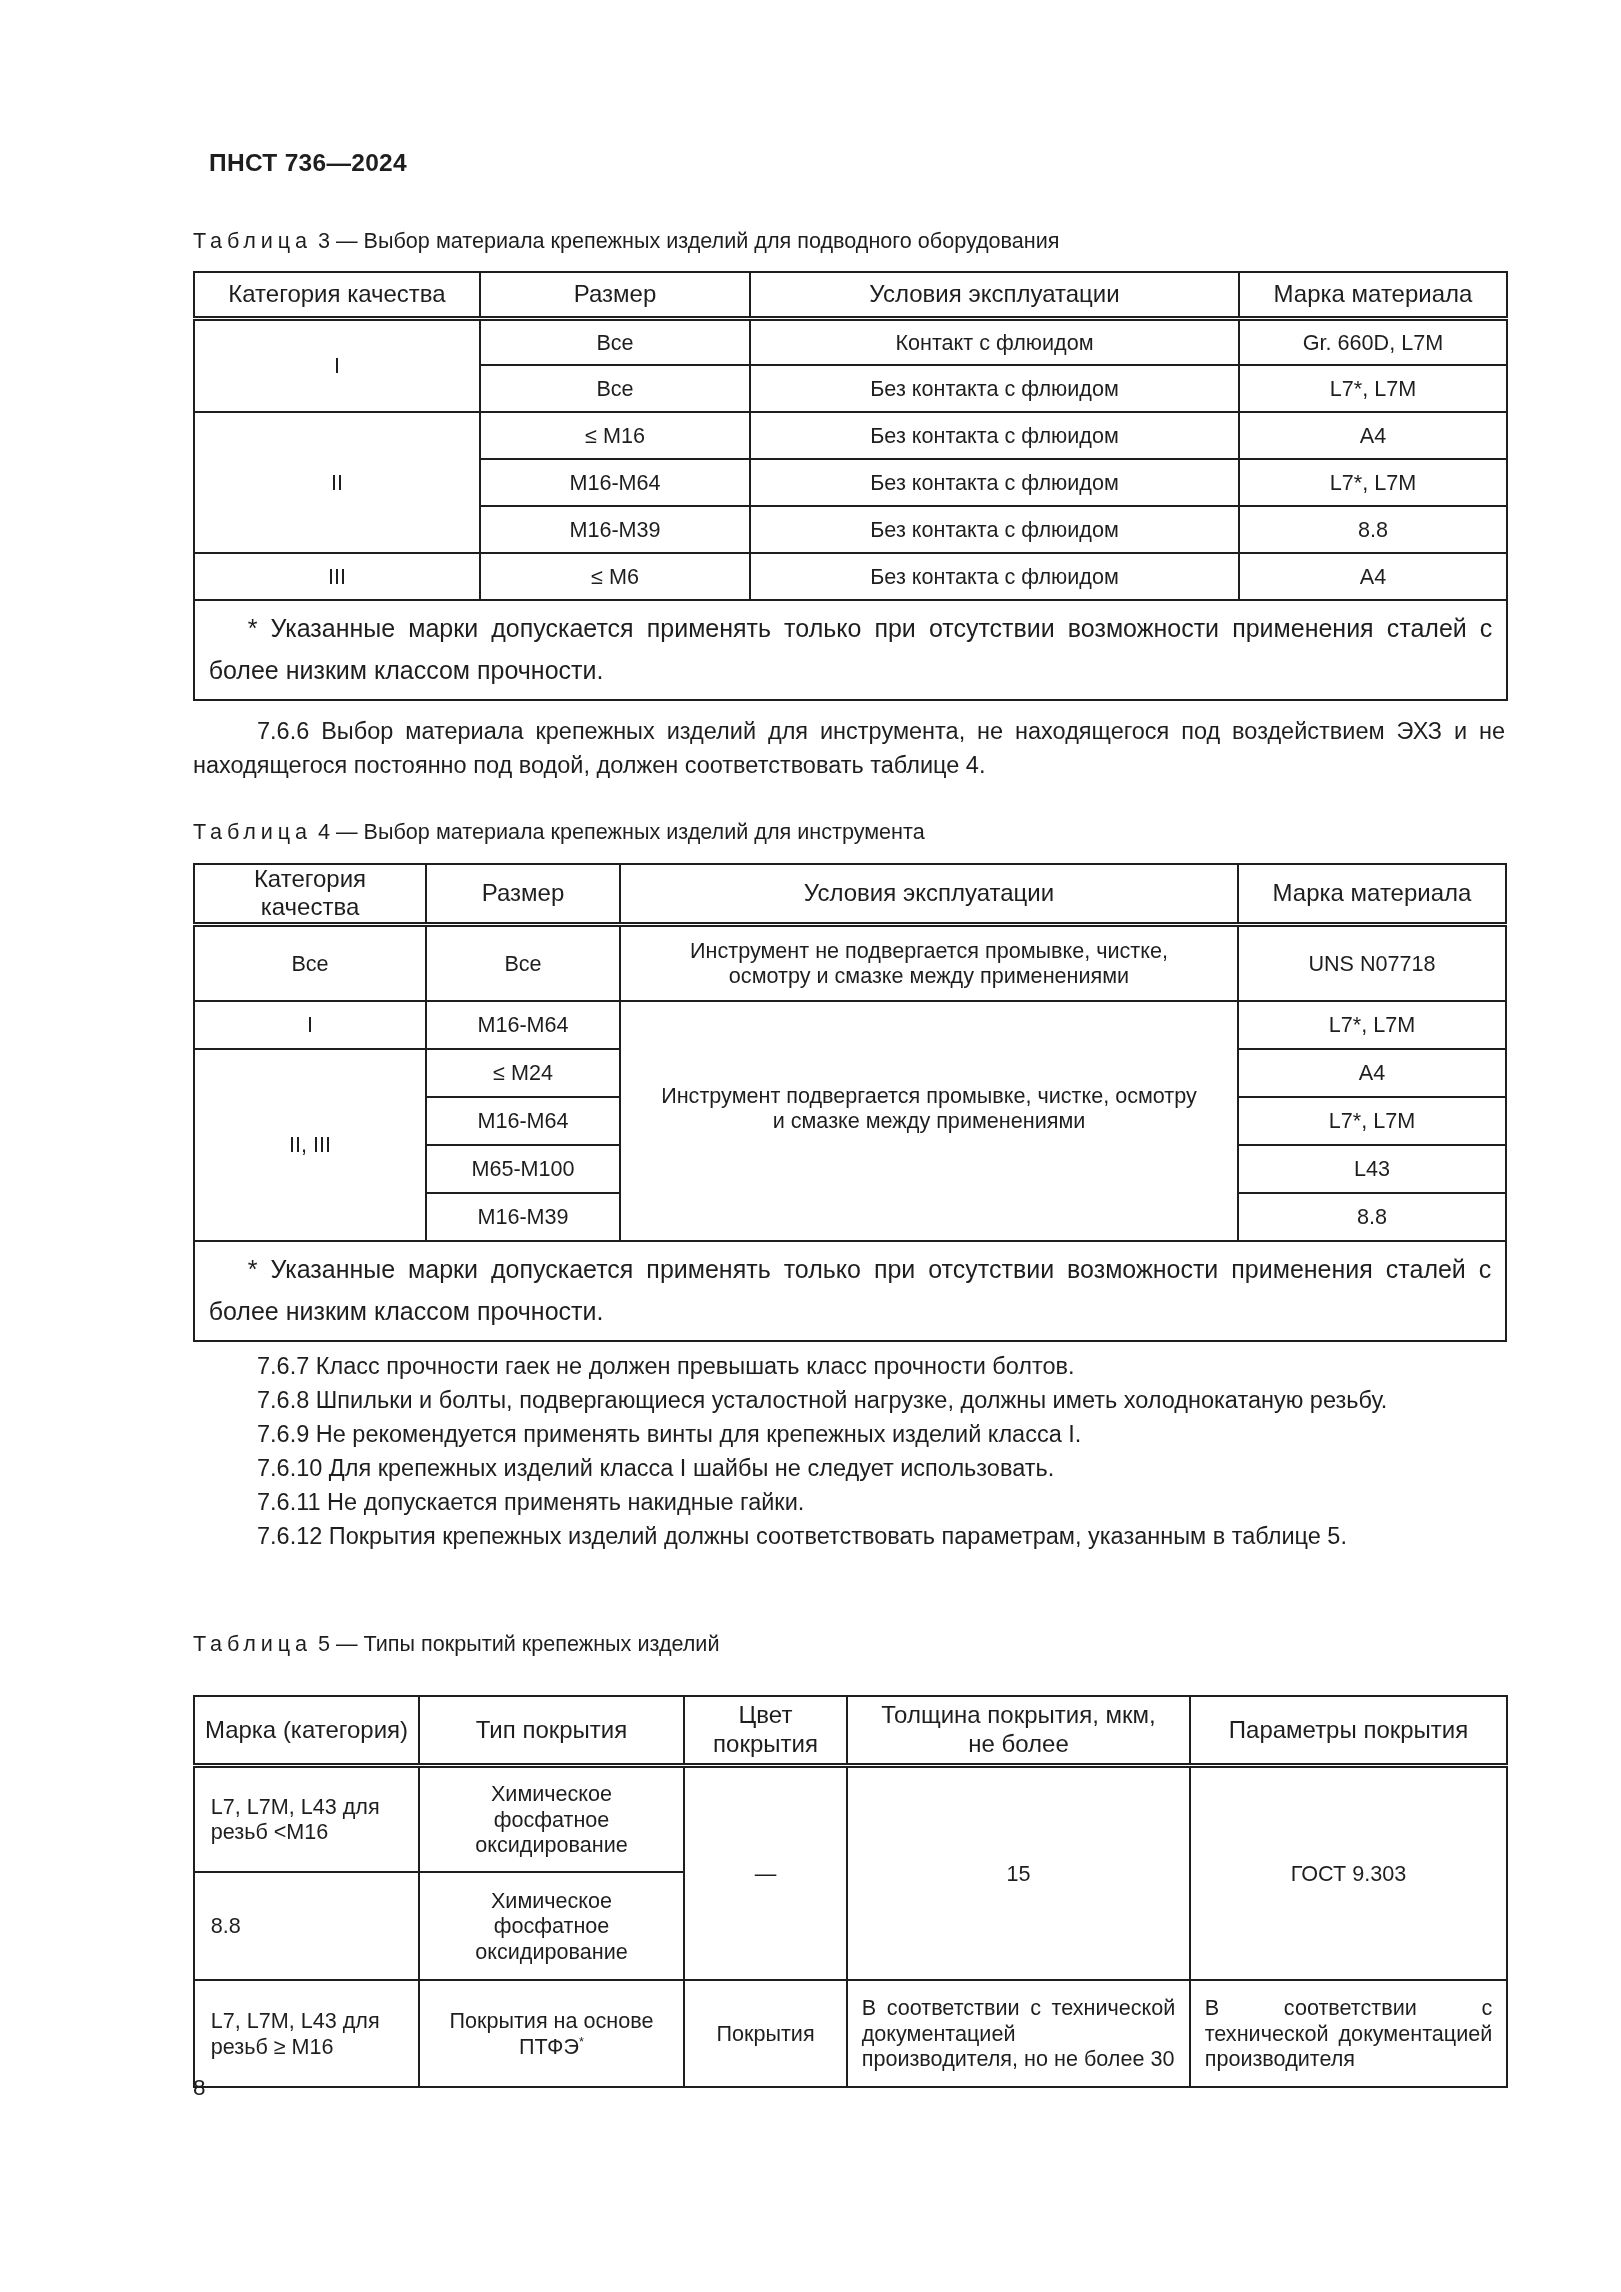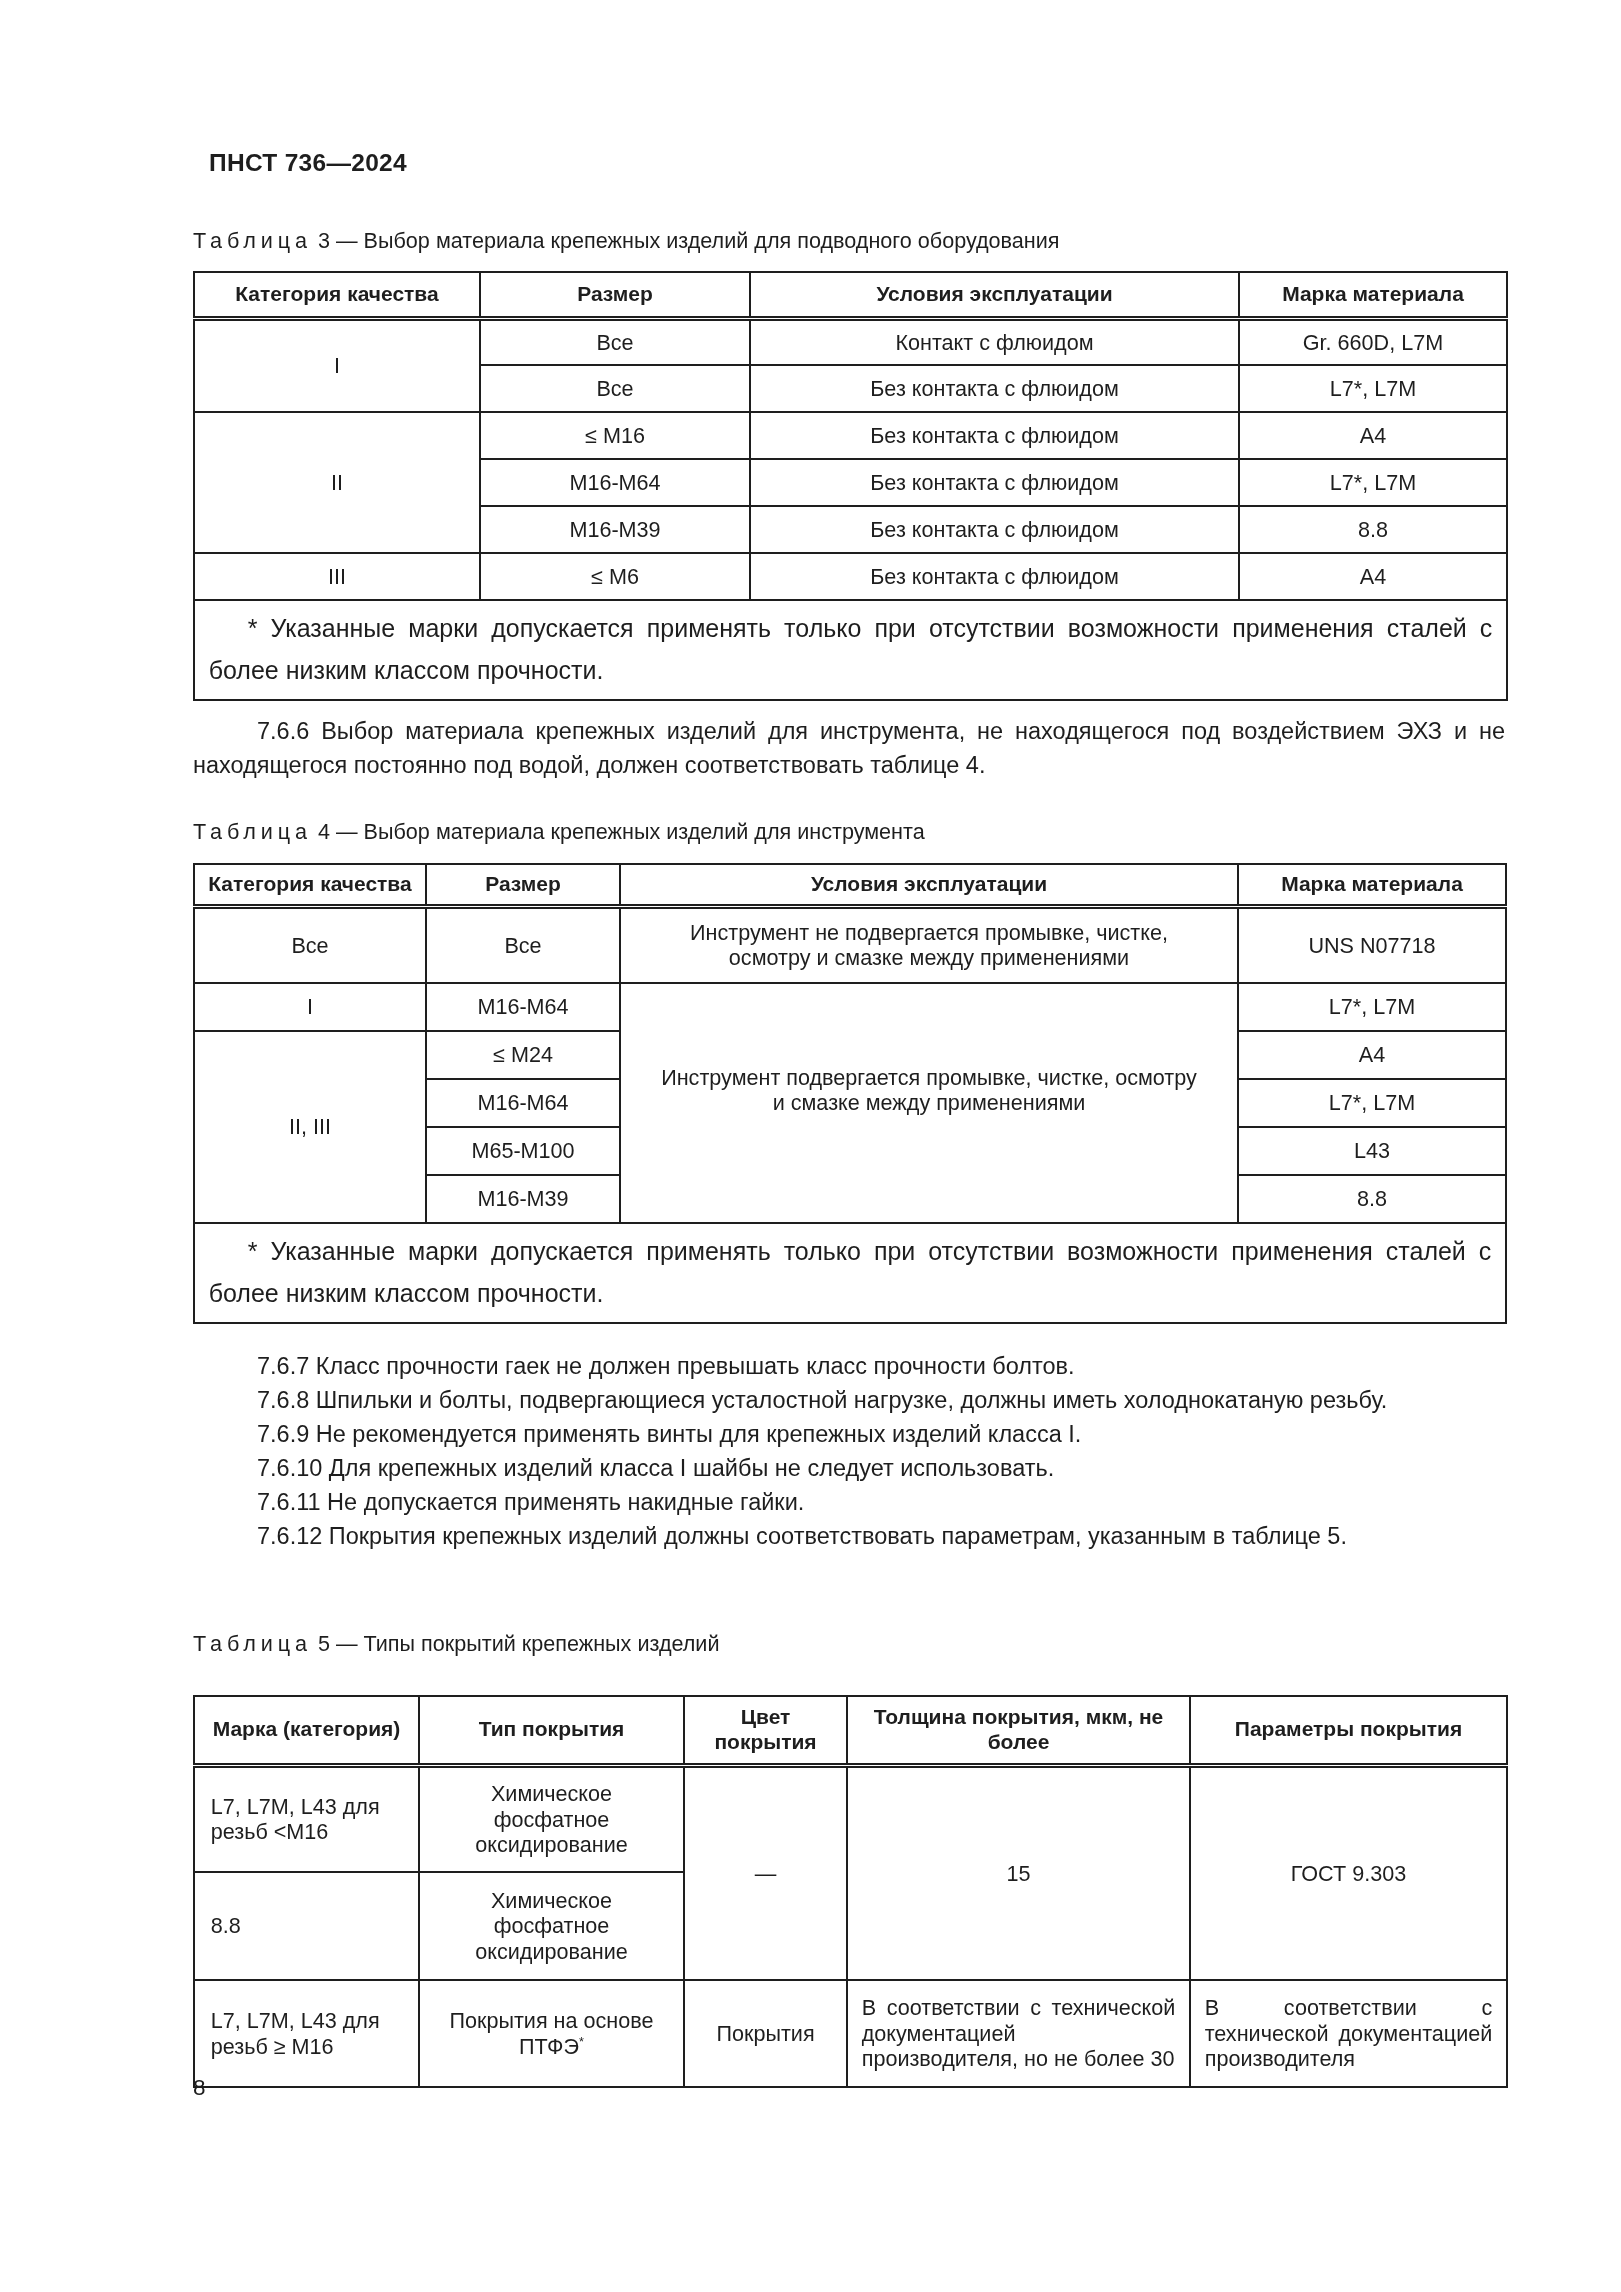--- a/index.html
+++ b/index.html
@@ -19,21 +19,21 @@
   table.gt {
     position: absolute; left: 193px; width: 1312px;
     border-collapse: collapse; table-layout: fixed;
     font-size: 21.6px; line-height: 1.18;
     border: 2.9px solid #1e1e1e;
   }
   table.gt td, table.gt th {
     border: 2px solid #1e1e1e; text-align: center; vertical-align: middle;
     padding: 0 9.8px; font-weight: normal; overflow: hidden;
   }
-  table.gt th { font-size: 21px; font-weight: bold; }
+  table.gt th { font-size: 24px; }
   table.gt thead tr th { border-bottom: 5.9px double #1e1e1e; }
   table.gt td.thick-top { border-top: 2.9px solid #1e1e1e; }
   table.gt td.note {
     text-align: justify; padding: 5.9px 13.7px 7.8px 13.7px; font-size: 25px; line-height: 42px;
     border-top: 2.9px solid #1e1e1e;
   }
   table.gt td.note .ind { display: inline-block; width: 39px; }
   table.gt td.left { text-align: left; padding-left: 15.7px; margin-left: 40px; }
   table.gt td.just { text-align: justify; text-align-last: left; padding: 3.9px 13.7px; }
   .para {

